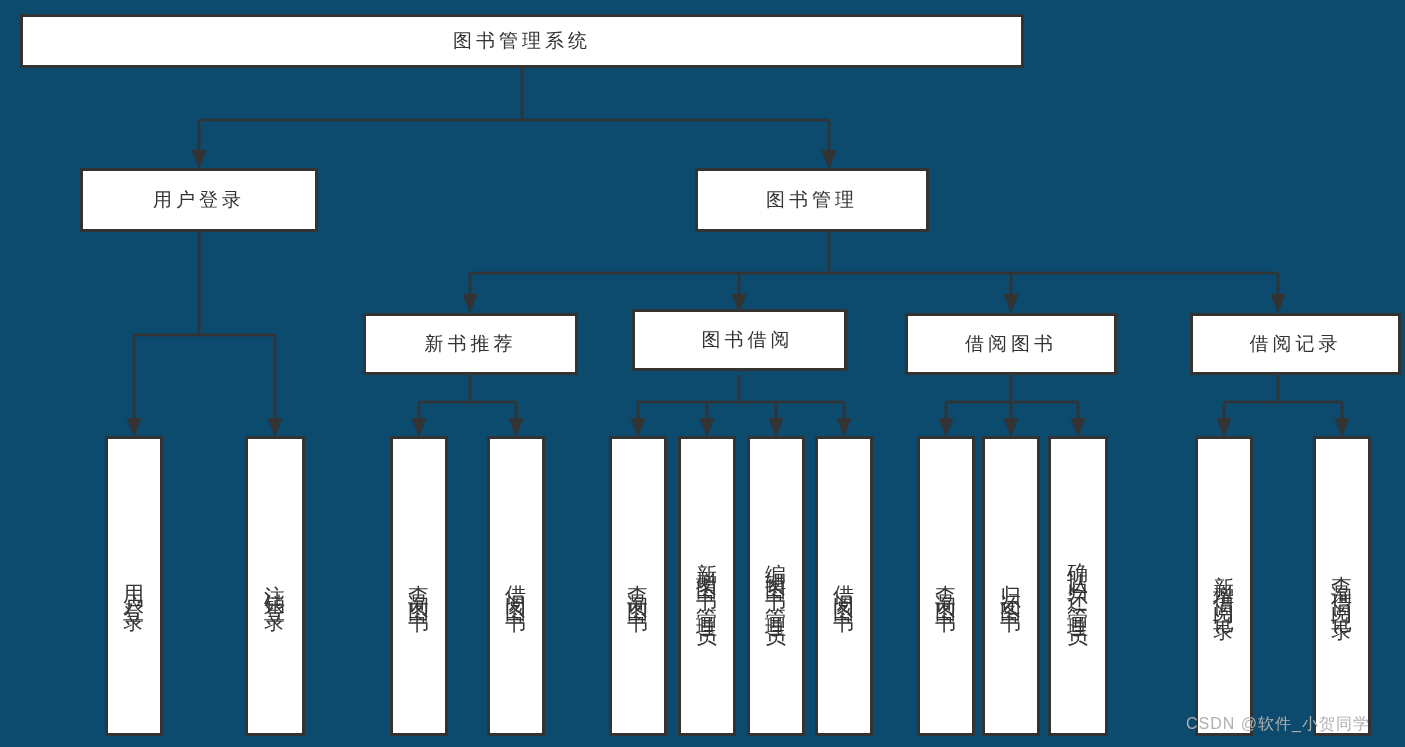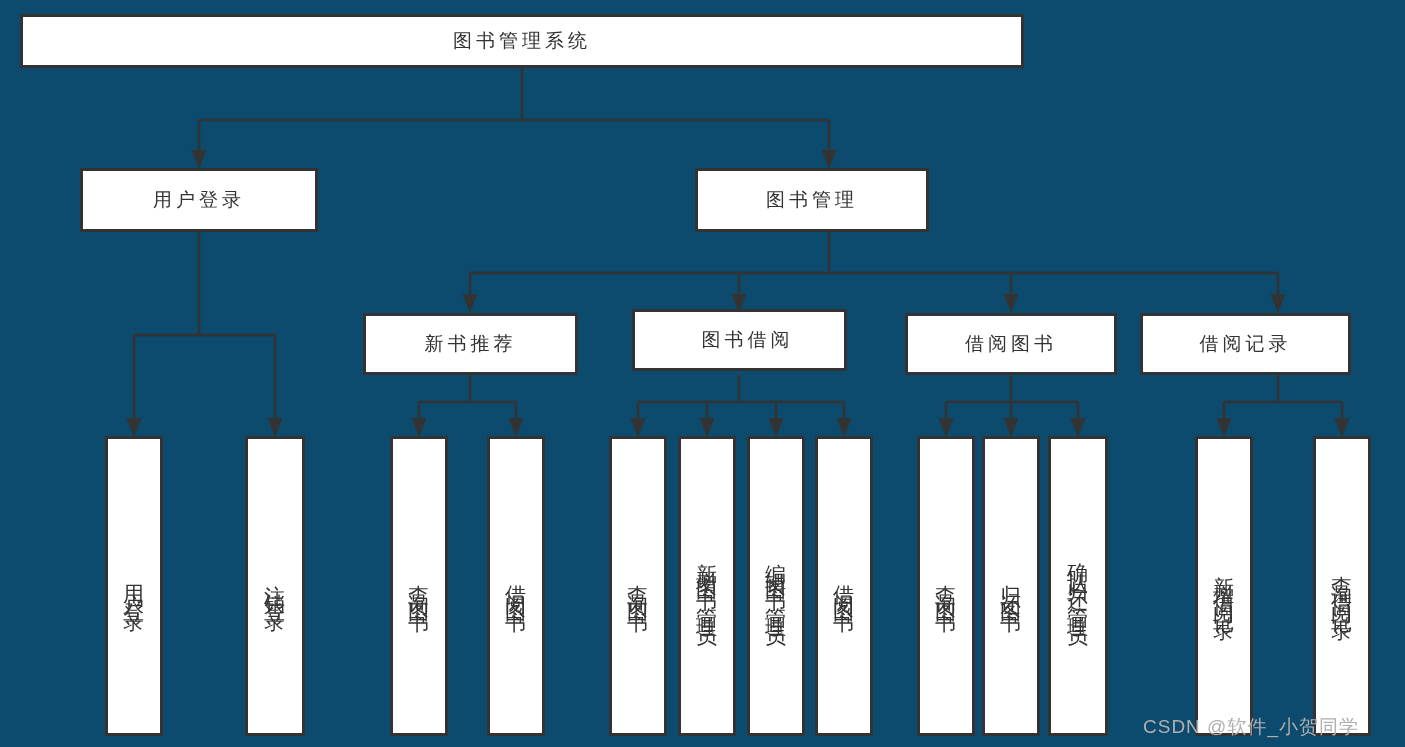--- a/index.html
+++ b/index.html
@@ -41,23 +41,23 @@
   .leaf {
     writing-mode: vertical-rl;
     text-orientation: mixed;
     font-size: 21px;
     letter-spacing: 9px;
     line-height: 1;
     padding: 6px 0;
   }
   .watermark {
     position: absolute;
-    left: 1143px;
+    left: 1186px;
     top: 714px;
-    font-size: 19px;
+    font-size: 16px;
     letter-spacing: 1px;
     color: #b0b0b0;
     white-space: nowrap;
     z-index: 5;
   }
 </style>
 </head>
 <body>
 
 <div class="stage">
@@ -126,21 +126,21 @@
   </svg>
 
   <div class="node" style="left:20px; top:14px; width:1004px; height:54px;">图书管理系统</div>
 
   <div class="node" style="left:80px; top:168px; width:238px; height:64px;">用户登录</div>
   <div class="node" style="left:695px; top:168px; width:234px; height:64px;">图书管理</div>
 
   <div class="node" style="left:363px; top:313px; width:215px; height:62px;font-family:Liberation Serif, serif;">新书推荐</div>
   <div class="node" style="left:632px; top:309px; width:215px; height:62px;padding-left:16px;">图书借阅</div>
   <div class="node" style="left:905px; top:313px; width:212px; height:62px;">借阅图书</div>
-  <div class="node" style="left:1140px; top:313px; width:211px; height:62px;">借阅记录</div>
+  <div class="node" style="left:1190px; top:313px; width:211px; height:62px;">借阅记录</div>
 
   <div class="node leaf" style="left:105px; top:436px; width:58px; height:300px;">用户登录</div>
   <div class="node leaf" style="left:245px; top:436px; width:60px; height:300px;">注销登录</div>
 
   <div class="node leaf" style="left:390px; top:436px; width:58px; height:300px;">查询图书</div>
   <div class="node leaf" style="left:487px; top:436px; width:58px; height:300px;">借阅图书</div>
 
   <div class="node leaf" style="left:609px; top:436px; width:58px; height:300px;">查询图书</div>
   <div class="node leaf" style="left:678px; top:436px; width:58px; height:300px;">新增图书（管理员）</div>
   <div class="node leaf" style="left:747px; top:436px; width:58px; height:300px;">编辑图书（管理员）</div>

